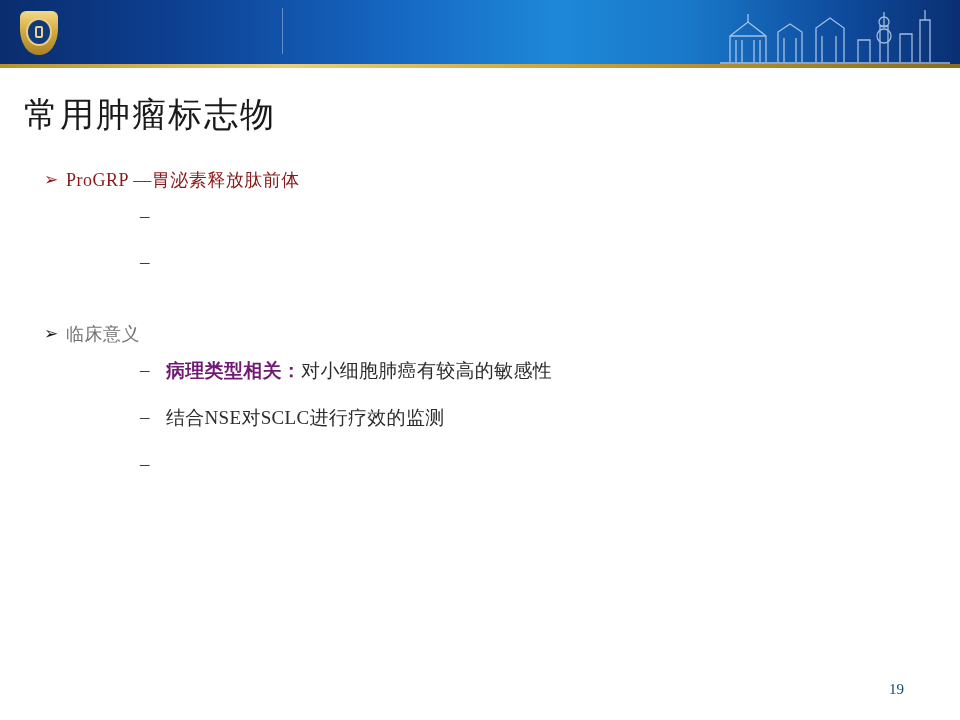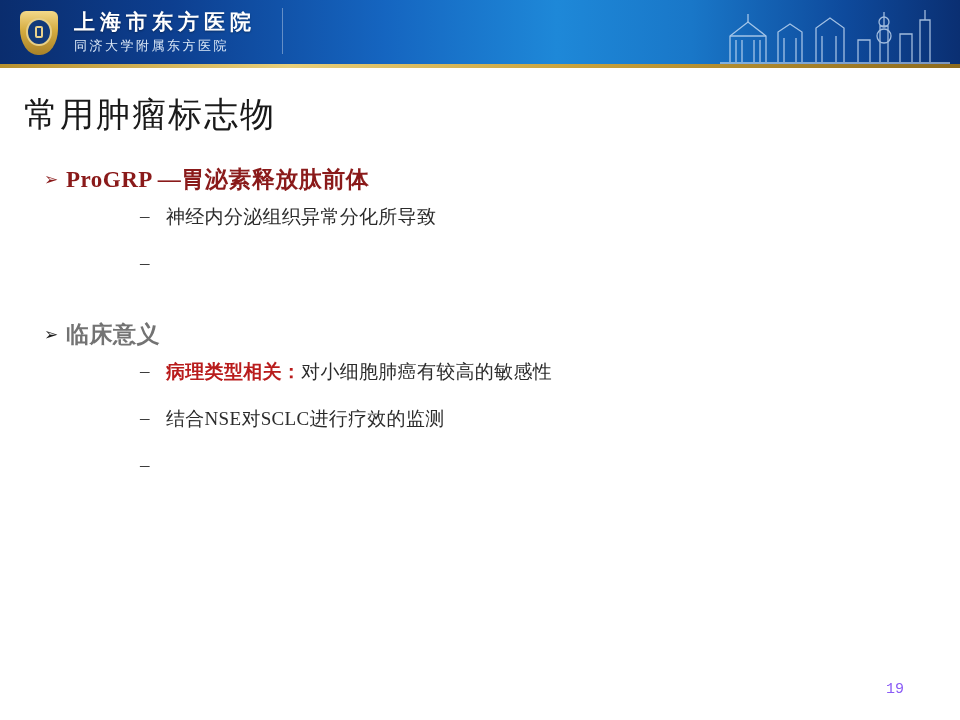--- a/index.html
+++ b/index.html
@@ -152,22 +152,22 @@
     line-height: 30px;
     text-align: left;
     padding-left: 4px;
     box-sizing: border-box;
   }
   .l1-marker.dark {
     color: #1a1a1a;
   }
   .l1-text {
     font-family: "Liberation Serif", serif;
-    font-size: 23px;
-    font-weight: bold;
+    font-size: 18px;
+    font-weight: normal;
     line-height: 30px;
     color: #8a1a1a;
     letter-spacing: 0.5px;
   }
   .l1-text.dark {
     color: #737373;
   }
   .l2 {
     display: flex;
     align-items: flex-start;
@@ -183,51 +183,47 @@
   .l2-text {
     font-family: "Liberation Serif", serif;
     font-size: 19px;
     line-height: 31px;
     color: #2b2b2b;
     letter-spacing: 0.3px;
     max-width: 700px;
   }
   .l2-text b {
     font-weight: bold;
-    color: #b91c1c;
+    color: #701a75;
   }
   .gap {
     height: 26px;
   }
 
   
   .page-number {
     position: absolute;
     right: 56px;
     bottom: 22px;
-    font-family: Liberation Mono, monospace;
+    font-family: Liberation Serif, serif;
     font-size: 15px;
-    color: #8b5cf6;
+    color: #0c4a6e;
   }
 </style>
 </head>
 <body>
 
 <div class="slide">
 
   <div class="header">
     <div class="crest">
       <div class="shield"></div>
       <div class="inner"></div>
     </div>
 
-    <div class="org-block">
-      <div class="org-cn">上海市东方医院</div>
-      <div class="org-sub">同济大学附属东方医院</div>
-    </div>
 
     <div class="header-divider"></div>
 
     <svg class="skyline" viewBox="0 0 230 58" preserveAspectRatio="xMidYMid meet">
       <g stroke="#cfe2f7" stroke-width="1.3" fill="none" opacity="0.9">
         <path d="M10 56 L10 30 L28 16 L46 30 L46 56"></path>
         <path d="M16 56 L16 34 M22 56 L22 34 M34 56 L34 34 M40 56 L40 34"></path>
         <path d="M10 30 L46 30"></path>
         <path d="M28 16 L28 8"></path>
         <path d="M58 56 L58 26 L70 18 L82 26 L82 56"></path>
@@ -253,21 +249,20 @@
 
   <div class="body">
 
     <div class="l1">
       <div class="l1-marker">➢</div>
       <div class="l1-text">ProGRP —胃泌素释放肽前体</div>
     </div>
 
     <div class="l2">
       <div class="l2-marker">–</div>
-      <div class="l2-text">神经内分泌组织异常分化所导致</div>
     </div>
 
     <div class="l2">
       <div class="l2-marker">–</div>
     </div>
 
     <div class="gap"></div>
 
     <div class="l1">
       <div class="l1-marker dark">➢</div>

